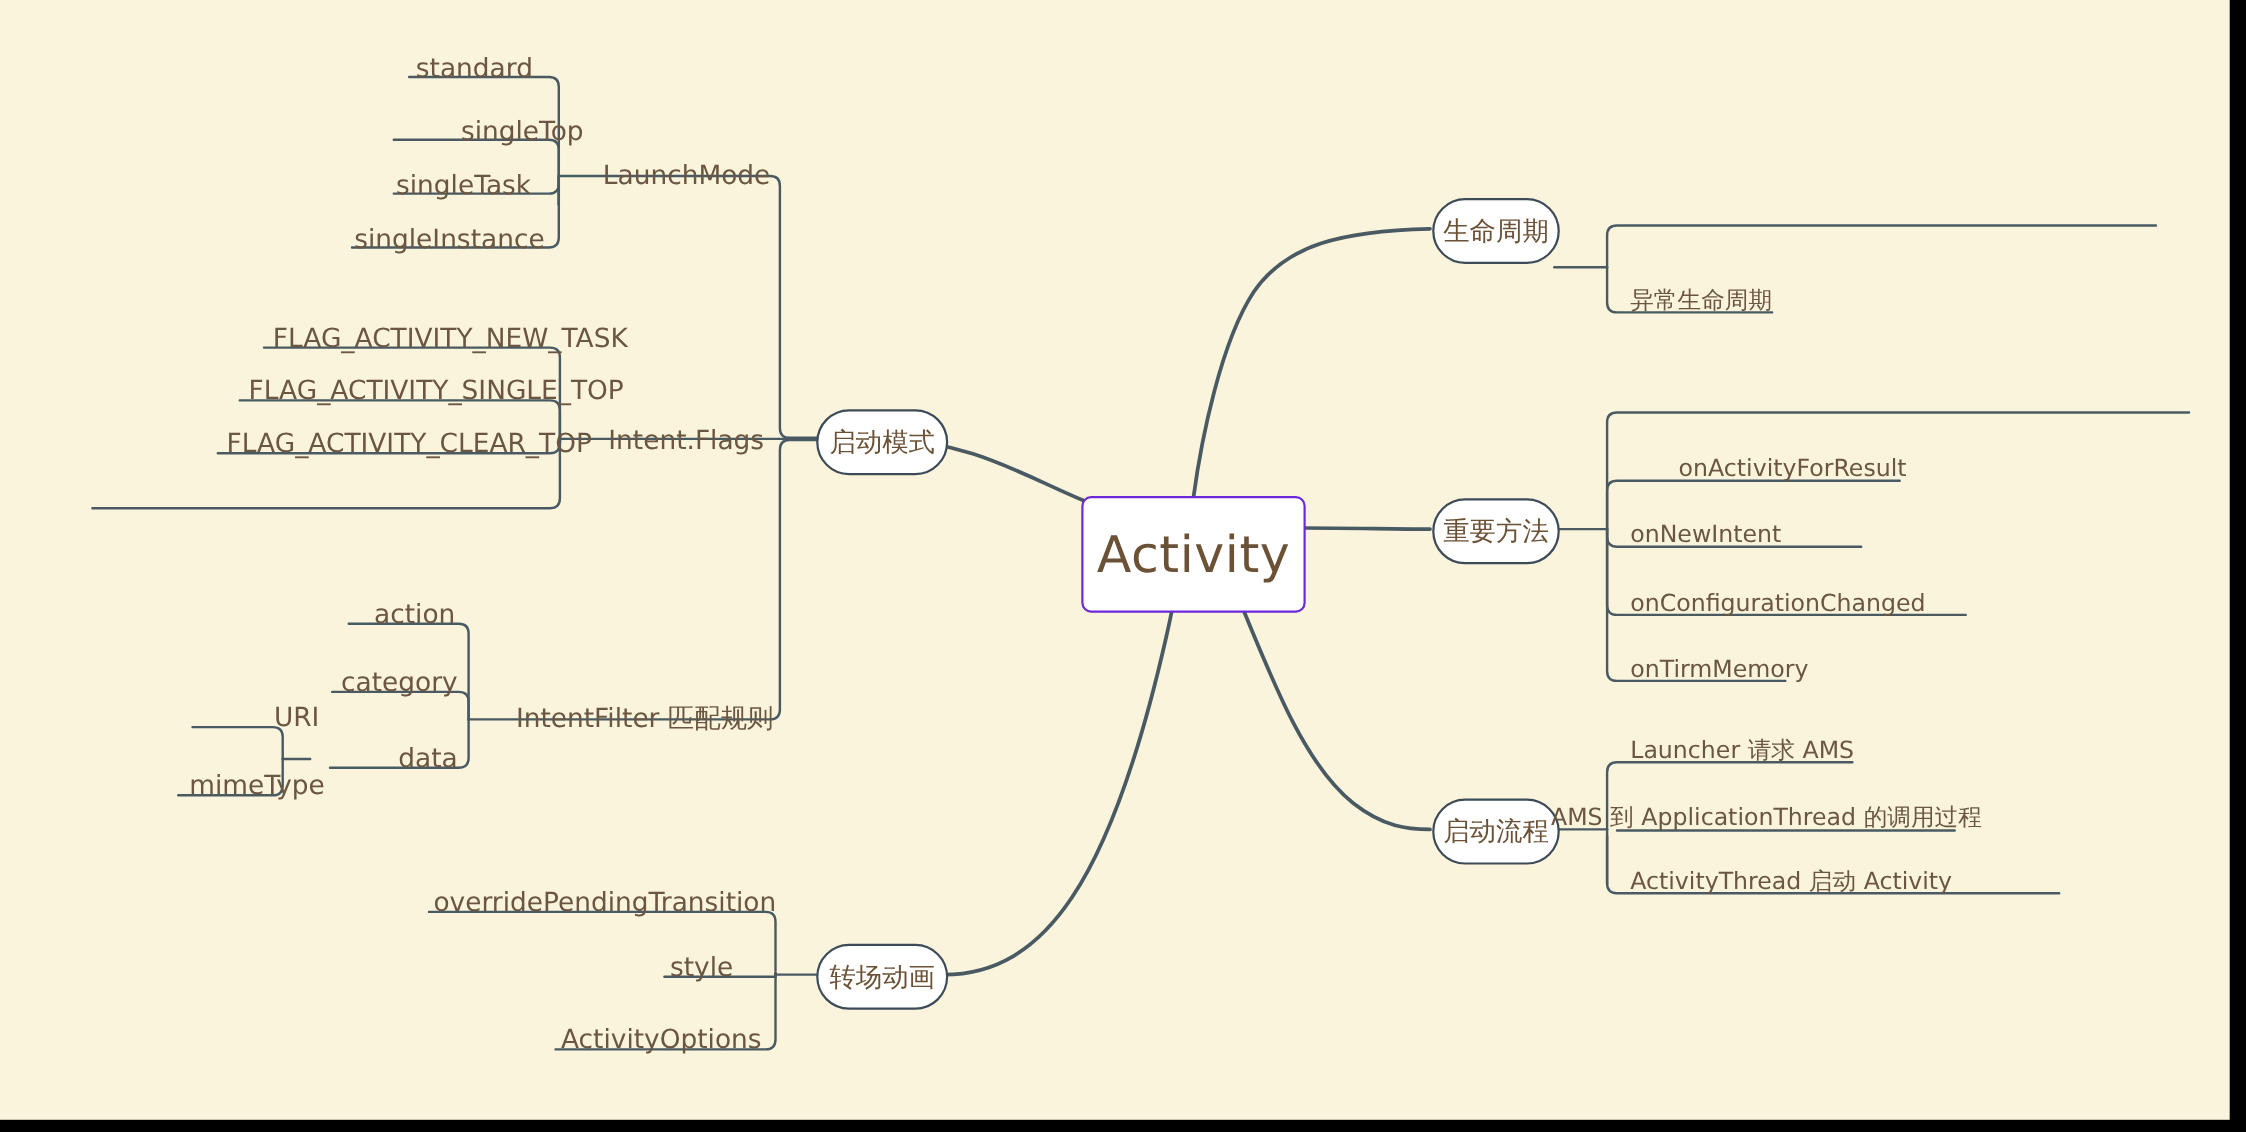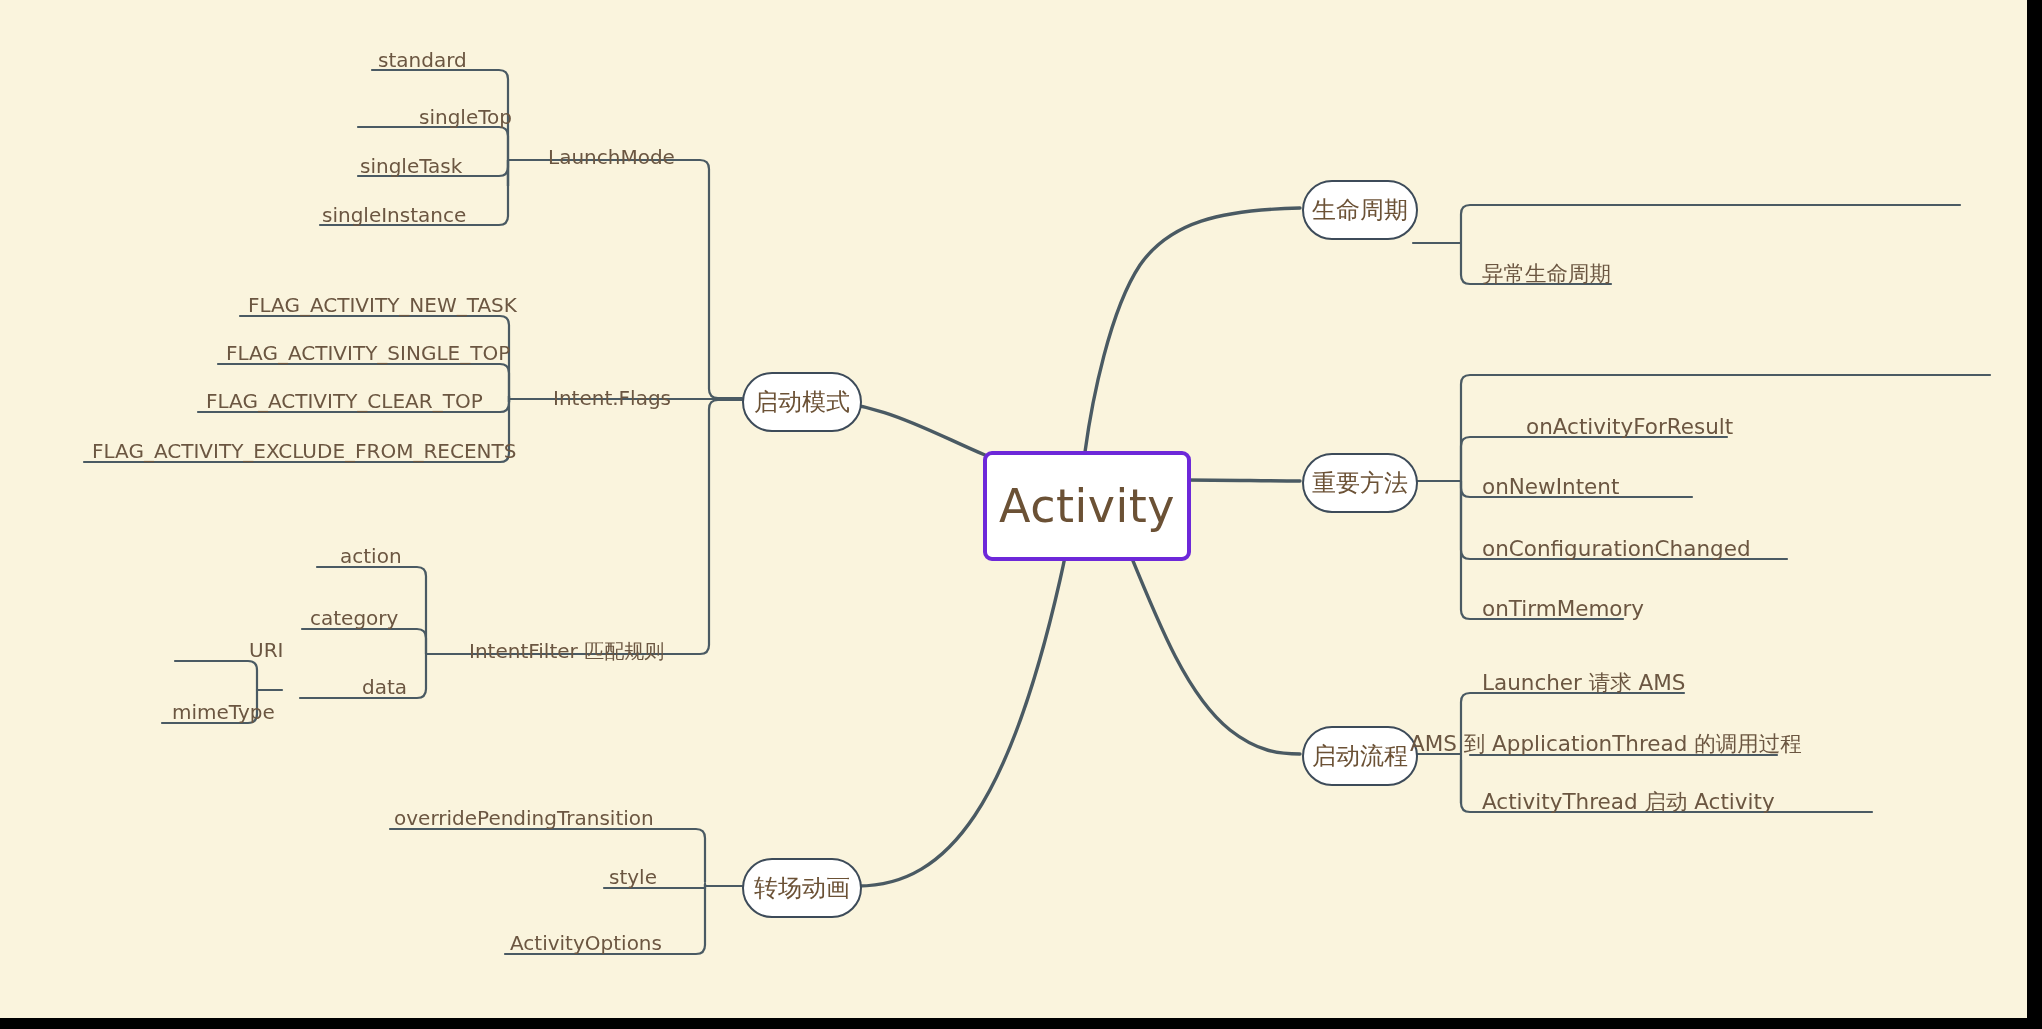--- a/index.html
+++ b/index.html
@@ -32,21 +32,21 @@
     top: 0;
     width: 2027px;
     height: 1018px;
     pointer-events: none;
   }
 
   
   .root {
     position: absolute;
     background: #ffffff;
-    border: 4px solid #6d28d9;
+    border: 2px solid #6d28d9;
     border-radius: 9px;
     color: #6b5135;
     font-size: 46px;
     display: flex;
     align-items: center;
     justify-content: center;
     letter-spacing: 0.5px;
   }
 
   
@@ -63,21 +63,21 @@
   }
 
   
   .leaf {
     position: absolute;
     color: #6b5641;
     font-size: 21px;
     white-space: nowrap;
     line-height: 1;
   }
-  .leaf.big { font-size: 20px; }
+  .leaf.big { font-size: 24px; }
   .leaf.mid { font-size: 21.5px; }
 </style>
 </head>
 <body>
 
 <div id="canvas">
   <div id="board">
 
     <svg id="wires" viewBox="0 0 2027 1018" xmlns="http://www.w3.org/2000/svg">
       <g fill="none" stroke="#4a5a63" stroke-width="2.2" stroke-linecap="round">
@@ -170,21 +170,20 @@
     <div class="leaf big" style="left:378px; top:50px;">standard</div>
     <div class="leaf big" style="left:387px; top:107px;margin-left:32px;">singleTop</div>
     <div class="leaf big" style="left:360px; top:156px;">singleTask</div>
     <div class="leaf big" style="left:322px; top:205px;">singleInstance</div>
 
     <div class="leaf big" style="left:553px; top:388px;">Intent.Flags</div>
 
     <div class="leaf big" style="left:248px; top:295px;">FLAG_ACTIVITY_NEW_TASK</div>
     <div class="leaf big" style="left:226px; top:343px;">FLAG_ACTIVITY_SINGLE_TOP</div>
     <div class="leaf big" style="left:206px; top:391px;">FLAG_ACTIVITY_CLEAR_TOP</div>
-    <div class="leaf big" style="left:92px; top:441px;">FLAG_ACTIVITY_EXCLUDE_FROM_RECENTS</div>
 
     <div class="leaf big" style="left:469px; top:641px;">IntentFilter 匹配规则</div>
 
     <div class="leaf big" style="left:340px; top:546px;">action</div>
     <div class="leaf big" style="left:310px; top:608px;">category</div>
     <div class="leaf big" style="left:362px; top:677px;">data</div>
 
     <div class="leaf big" style="left:249px; top:640px;">URI</div>
     <div class="leaf big" style="left:172px; top:702px;">mimeType</div>
 

